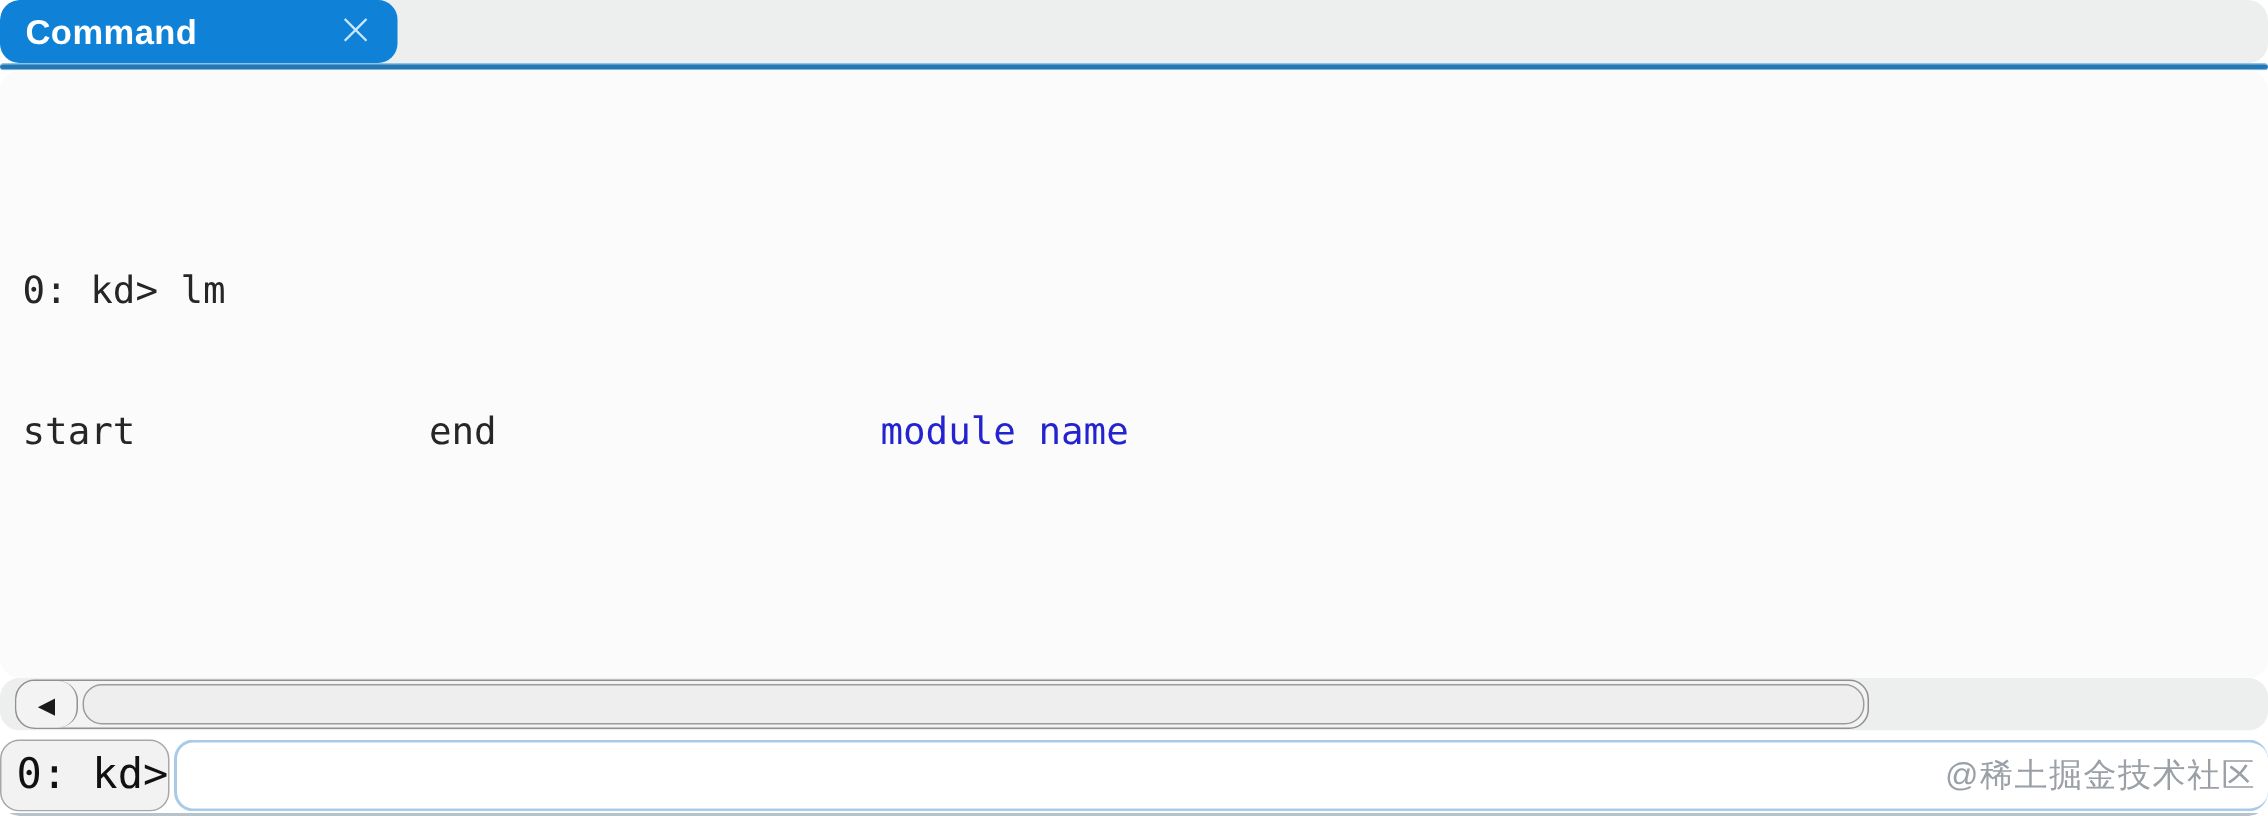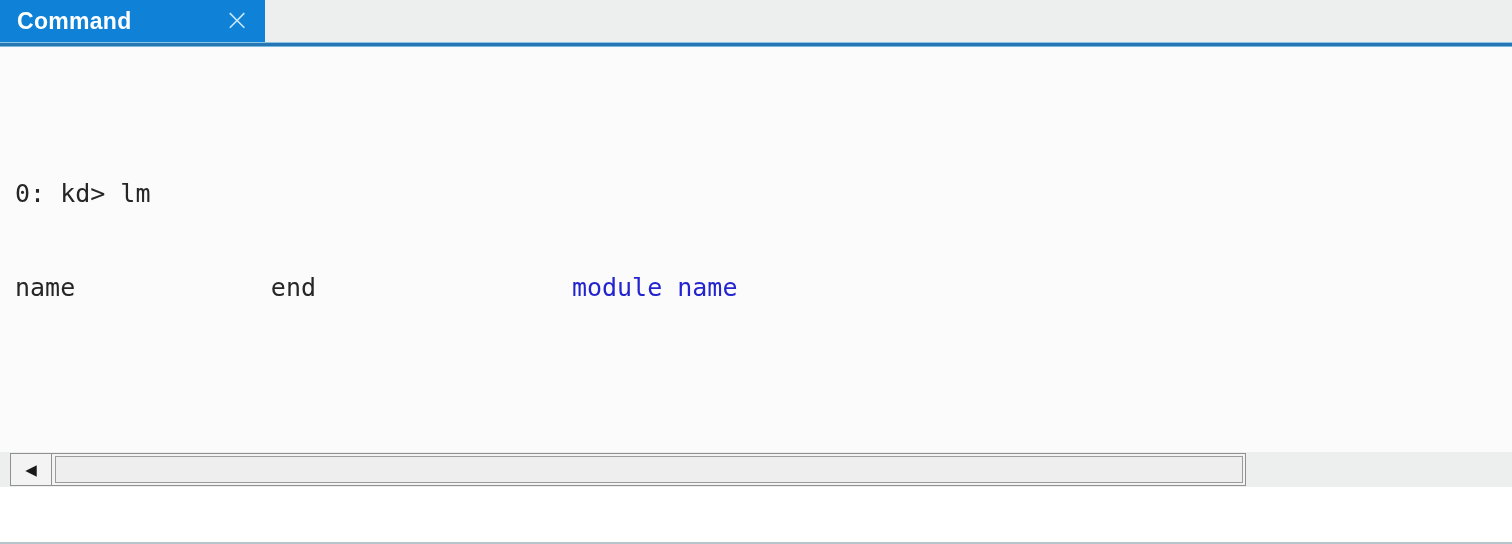--- a/index.html
+++ b/index.html
@@ -1,15 +1,15 @@
 <!DOCTYPE html>
 <html><head>
 <meta charset="utf-8">
 <style>
-  * { margin:0; padding:0; box-sizing:border-box; }
+  * { margin:0; padding:0; box-sizing:border-box;border-radius:13px; }
   html,body { width:1512px; height:544px; overflow:hidden; background:#fff;
               font-family:"Liberation Sans", sans-serif; }
   .window { position:relative; width:1512px; height:544px; background:#fff; overflow:hidden; }
 
   
   .tabbar { position:absolute; top:0; left:0; width:100%; height:42px; background:#edefef; }
   .tab { position:absolute; top:0; left:0; width:265px; height:42px; background:#0f82d8;
          display:flex; align-items:center; }
   .tab-title { color:#ffffff; font-size:23px; font-weight:600; padding-left:17px; letter-spacing:0.3px; }
   .tab-close { position:absolute; left:220px; top:3px; width:34px; height:34px;
@@ -69,21 +69,21 @@
     </div>
   </div>
 
   <div class="separator"></div>
 
   <div class="content">
     <div class="clip0">
       
     </div>
     <div class="line"><span>0: kd&gt; lm</span></div>
-    <div class="line"><span>name             end                 </span><a class="lnk">module name</a></div>
+    <div class="line"><span>start             end                 </span><a class="lnk">module name</a></div>
     <div>
   
 
   
 
   
 
   
 
   
@@ -102,16 +102,23 @@
     <div class="track">
       <div class="sb-btn">
           <span>◀</span>
         </div>
       <div class="sb-thumb"></div>
     </div>
   </div>
 
   <div class="gap-strip"></div>
 
+  <div class="promptbar">
+    <div class="prompt-label">0: kd&gt;</div>
+    <div class="input-box">
+      <input type="text" value="" style="">
+      <span class="watermark">@稀土掘金技术社区</span>
+    </div>
+  </div>
 
   <div class="bottom-edge"></div>
 
 </div>
 
 </body></html>

